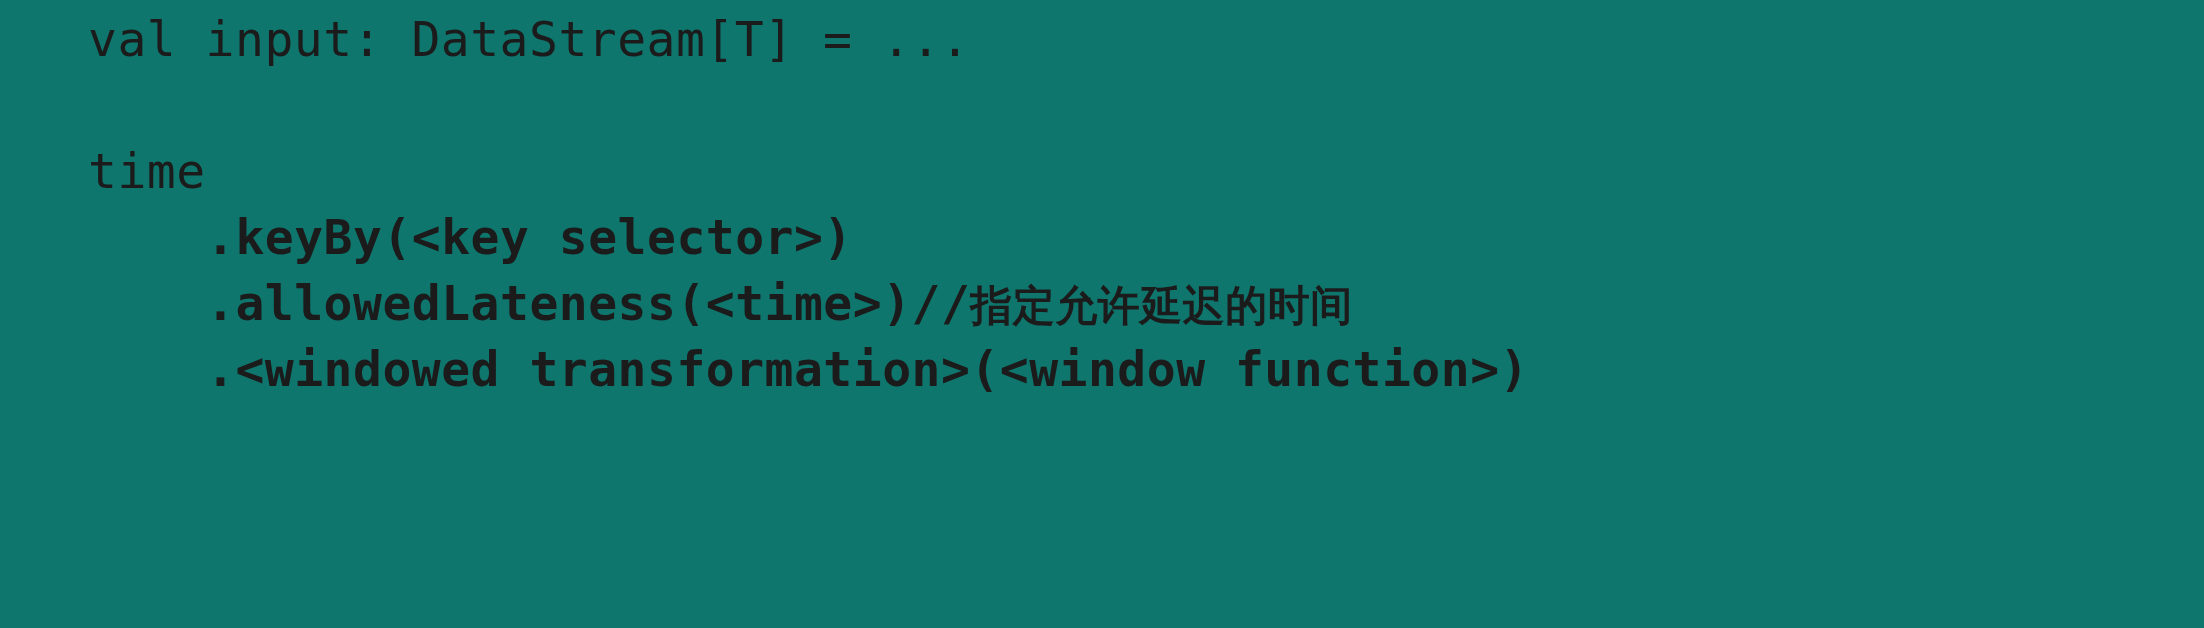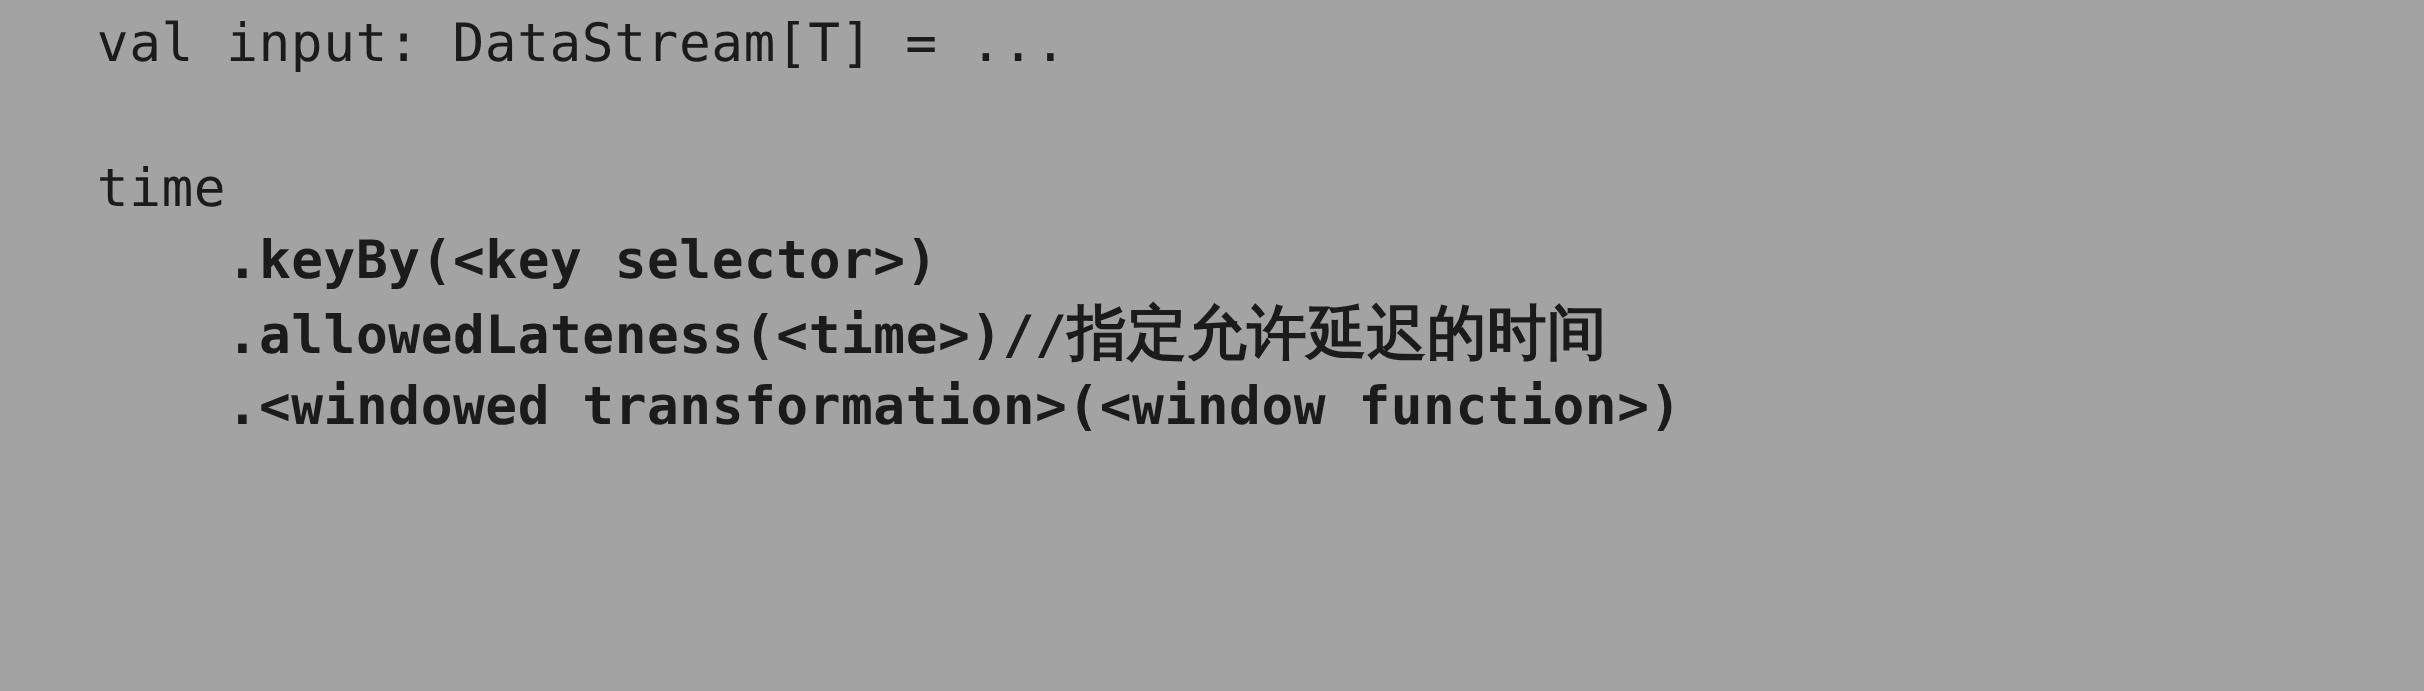--- a/index.html
+++ b/index.html
@@ -10,21 +10,21 @@
   body {
     width: 2204px;
     height: 628px;
     overflow: hidden;
     font-family: "DejaVu Sans Mono", "Liberation Mono", monospace;
   }
   #code-snippet {
     position: relative;
     width: 2204px;
     height: 628px;
-    background: #a3a3a3;
+    background: #0f766e;
   }
   .code-block {
     position: absolute;
     left: 88px;
     top: 0px;
     width: 2100px;
   }
   .code-line {
     font-family: "DejaVu Sans Mono", "Liberation Mono", monospace;
     font-size: 48px;
@@ -39,21 +39,21 @@
   .code-line.blank {
     color: transparent;
   }
   .line-indent {
     padding-left: 118px;
     font-weight: bold;
   }
   .line-1 { margin-top: 6px; }
   .cjk {
     font-family: "DejaVu Sans", "Liberation Sans", sans-serif;
-    font-size: 54px;
+    font-size: 42px;
   }
 </style>
 </head>
 <body>
 
 <div id="code-snippet">
   <div class="code-block">
 
     <div class="code-line line-1">val input: DataStream[T] = ...</div>
 

